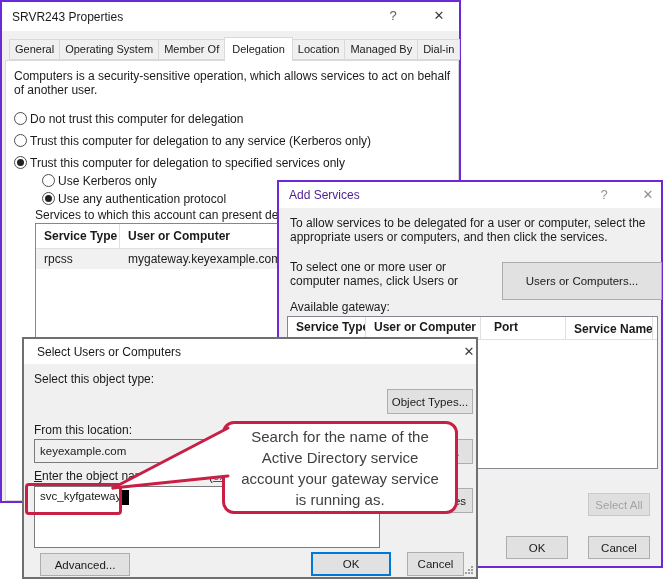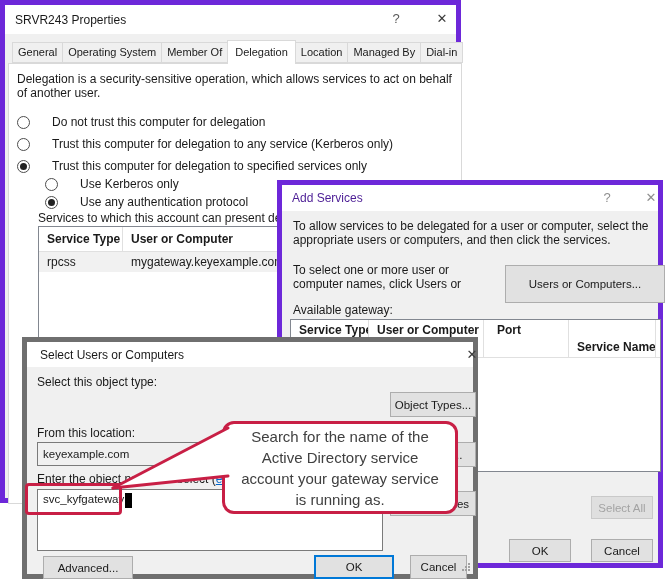--- a/index.html
+++ b/index.html
@@ -1,32 +1,32 @@
 <!DOCTYPE html>
 <html><head>
 <meta charset="utf-8">
 <style>
   html,body{margin:0;padding:0;background:#fff;}
   #stage{position:relative;width:672px;height:584px;background:#ffffff;overflow:hidden;
          font-family:"Liberation Sans",sans-serif;font-size:12px;color:#1a1a1a;}
-  .dlg{position:absolute;background:#f0f0f0;border:5px solid #6d28d9;box-sizing:border-box;}
+  .dlg{position:absolute;background:#f0f0f0;border:2px solid #6d28d9;box-sizing:border-box;}
   .titlebar{position:absolute;left:0;right:0;top:0;background:#ffffff;display:flex;align-items:center;}
   .title-text{padding-left:10px;font-size:12px;white-space:nowrap;}
   .cap-btn{position:absolute;top:2px;width:26px;height:22px;display:flex;align-items:center;justify-content:center;
            font-size:13px;color:#5a5a5a;cursor:default;}
   .body-text{position:absolute;line-height:14px;overflow:hidden;}
   .btn{position:absolute;background:#e1e1e1;border:1px solid #adadad;box-sizing:border-box;display:flex;
        align-items:center;justify-content:center;font-size:11.5px;white-space:nowrap;overflow:hidden;}
   .btn.default{border:2px solid #0078d7;}
   .btn.disabled{color:#a3a3a3;background:#dfdfdf;border-color:#c9c9c9;}
   .field{position:absolute;background:#f0f0f0;border:1px solid #7a7a7a;box-sizing:border-box;display:flex;
          align-items:center;padding:0 5px;font-size:11.5px;white-space:nowrap;overflow:hidden;}
   .field.editable{background:#fff;align-items:flex-start;padding:3px 5px;}
   .lbl{position:absolute;white-space:nowrap;}
-  .radio-row{position:absolute;display:flex;align-items:center;gap:22px;white-space:nowrap;}
+  .radio-row{position:absolute;display:flex;align-items:flex-start;gap:3px;white-space:nowrap;}
   .radio{width:13px;height:13px;border:1px solid #4d4d4d;border-radius:50%;background:#fff;position:relative;
          box-sizing:border-box;flex:none;}
   .radio.checked::after{content:"";position:absolute;left:2px;top:2px;right:2px;bottom:2px;background:#222;border-radius:50%;}
   .tabstrip{position:absolute;left:7px;top:35px;display:flex;align-items:flex-end;z-index:3;}
   .tab{font-size:11px;padding:3px 5px 4px;background:#f0f0f0;border:1px solid #d9d9d9;margin-right:-1px;white-space:nowrap;}
   .tab.active{background:#fff;padding:5px 7px 6px;margin-bottom:-1px;border-bottom:none;position:relative;z-index:4;}
   .tabpage{position:absolute;left:3px;top:58px;width:454px;height:441px;background:#fff;border:1px solid #d9d9d9;box-sizing:border-box;}
   .lv{position:absolute;background:#fff;border:1px solid #828790;box-sizing:border-box;overflow:hidden;}
   .lv-header{display:flex;background:#fff;border-bottom:1px solid #e0e0e0;font-weight:bold;}
   .lv-hcell{padding:5px 0 5px 8px;border-right:1px solid #e0e0e0;box-sizing:border-box;white-space:nowrap;overflow:hidden;flex:none;}
@@ -60,21 +60,21 @@
       <div class="tab">General</div>
       <div class="tab">Operating System</div>
       <div class="tab">Member Of</div>
       <div class="tab active">Delegation</div>
       <div class="tab">Location</div>
       <div class="tab">Managed By</div>
       <div class="tab">Dial-in</div>
     </div>
     <div class="tabpage"></div>
 
-    <div class="body-text" style="left:12px;top:67px;width:438px;height:30px;">Delegation is a security-sensitive operation, which allows services to act on behalf of another user.</div>
+    <div class="body-text" style="left:12px;top:67px;width:438px;height:30px;">Computers is a security-sensitive operation, which allows services to act on behalf of another user.</div>
 
     <div class="radio-row" style="left:12px;top:110px;">
       <span class="radio"></span>
       <span>Do not trust this computer for delegation</span>
     </div>
     <div class="radio-row" style="left:12px;top:132px;">
       <span class="radio"></span>
       <span>Trust this computer for delegation to any service (Kerberos only)</span>
     </div>
     <div class="radio-row" style="left:12px;top:154px;">
@@ -115,21 +115,21 @@
     <div class="body-text" style="left:11px;top:78px;width:206px;height:30px;">To select one or more user or computer names, click Users or Computers.</div>
     <div class="btn" style="left:223px;top:80px;width:160px;height:38px;">Users or Computers...</div>
 
     <div class="lbl" style="left:11px;top:118px;">Available gateway:</div>
 
     <div class="lv" style="left:8px;top:134px;width:371px;height:153px;">
       <div class="lv-header" style="padding:0;">
         <div class="lv-hcell" style="width:78px;padding-top:3px;padding-bottom:3px;">Service Type</div>
         <div class="lv-hcell" style="width:115px;padding-top:3px;padding-bottom:3px;">User or Computer</div>
         <div class="lv-hcell" style="width:85px;padding-top:3px;padding-bottom:3px;padding-left:13px;">Port</div>
-        <div class="lv-hcell" style="width:87px;padding-top:20px;padding-bottom:3px;">Service Name</div>
+        <div class="lv-hcell" style="width:87px;padding-top:5px;padding-bottom:3px;">Service Name</div>
         <div class="lv-hcell" style="width:60px;padding-top:3px;padding-bottom:3px;border-right:none;">D</div>
       </div>
     </div>
 
     <div class="btn disabled" style="left:309px;top:311px;width:62px;height:23px;">Select All</div>
     <div class="btn" style="left:227px;top:354px;width:62px;height:23px;">OK</div>
     <div class="btn" style="left:309px;top:354px;width:62px;height:23px;">Cancel</div>
   </div>
 
   <div class="dlg" style="left:22px;top:337px;width:456px;height:242px;z-index:10;border-color:#6f6f6f;">

